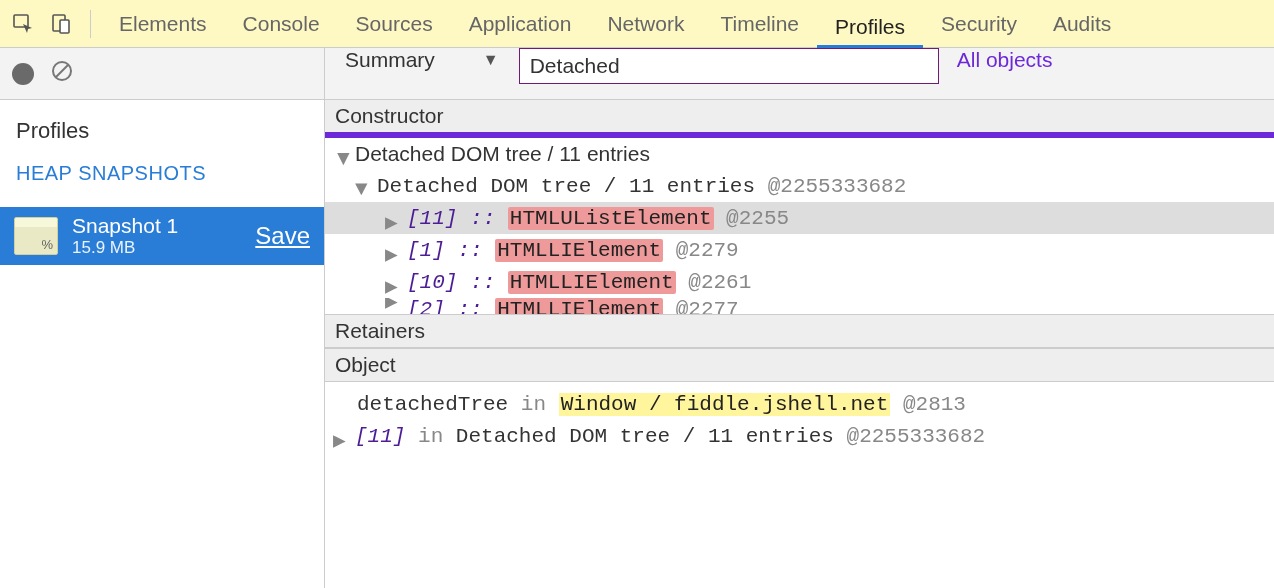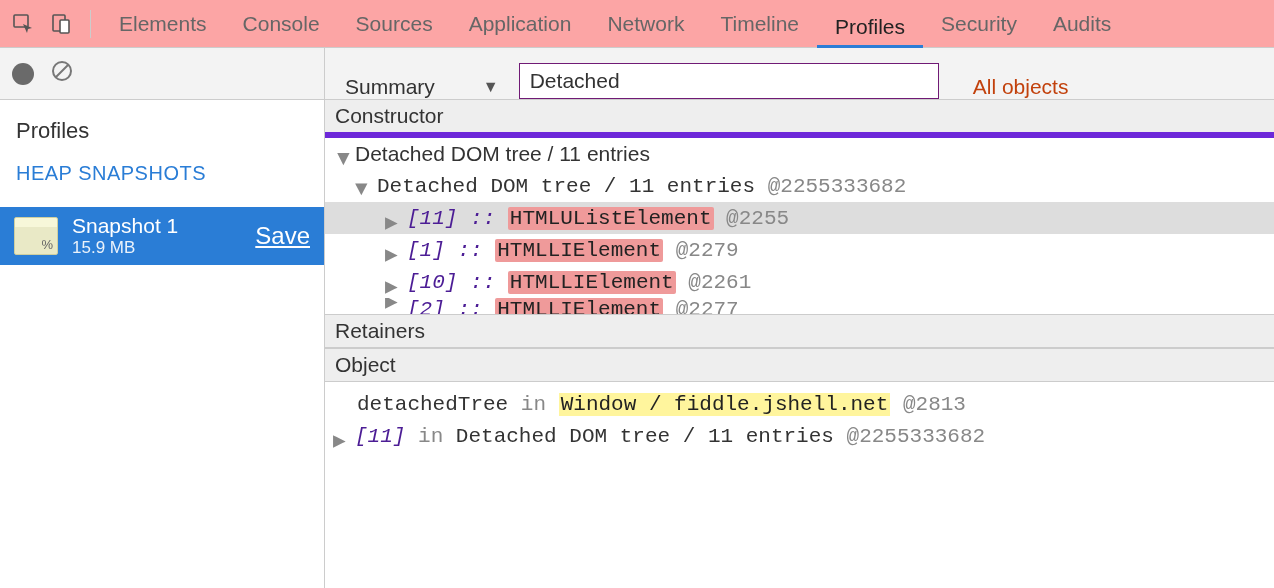--- a/index.html
+++ b/index.html
@@ -18,21 +18,21 @@
     font-size: 21px;
   }
 
   
   .top-tabs {
     height: 48px;
     border-bottom: 1px solid #ccc;
     display: flex;
     align-items: center;
     padding: 0 4px;
-    background: #fca5a5;
+    background: #fef9c3;
   }
   .top-tabs .icon-btn {
     width: 38px;
     height: 38px;
     display: flex;
     align-items: center;
     justify-content: center;
     color: #555;
     cursor: pointer;
   }
@@ -123,40 +123,40 @@
   .snapshot-row .meta .size { font-size:17px; opacity:.9; }
   .snapshot-row .save {
     color:#fff; text-decoration: underline; font-size:24px; cursor:pointer;
   }
 
   
   .ct-toolbar {
     height:52px;
     border-bottom:1px solid #ccc;
     background:#f3f3f3;
-    display:flex; align-items:flex-end;
+    display:flex; align-items:flex-start;
     padding: 0 14px;
     gap: 14px;
   }
   .summary-select {
     display:flex; align-items:center; gap:48px;
     color:#333;
     padding: 0 6px;
     cursor:pointer;
   }
   .summary-select .caret { color:#555; font-size:16px; }
   .filter-input {
     width: 420px; height:36px;
     border:1px solid #701a75;
     background:#fff;
     font-size:21px;
     padding:0 10px;
     color:#333;
   }
-  .scope-label { color:#c2410c; padding-left:4px;margin-left:16px; }
+  .scope-label { color:#6d28d9; padding-left:4px; }
 
   
   .table-header {
     background:#eee;
     border-bottom:6px solid #6d28d9;
     padding: 4px 10px;
     color:#333;
     font-size:21px;
   }
 

